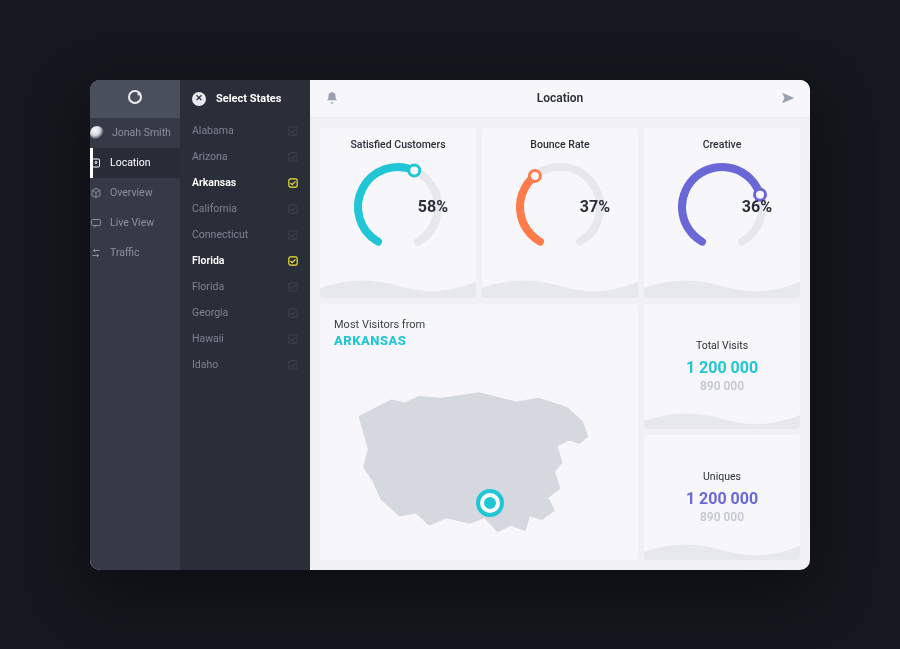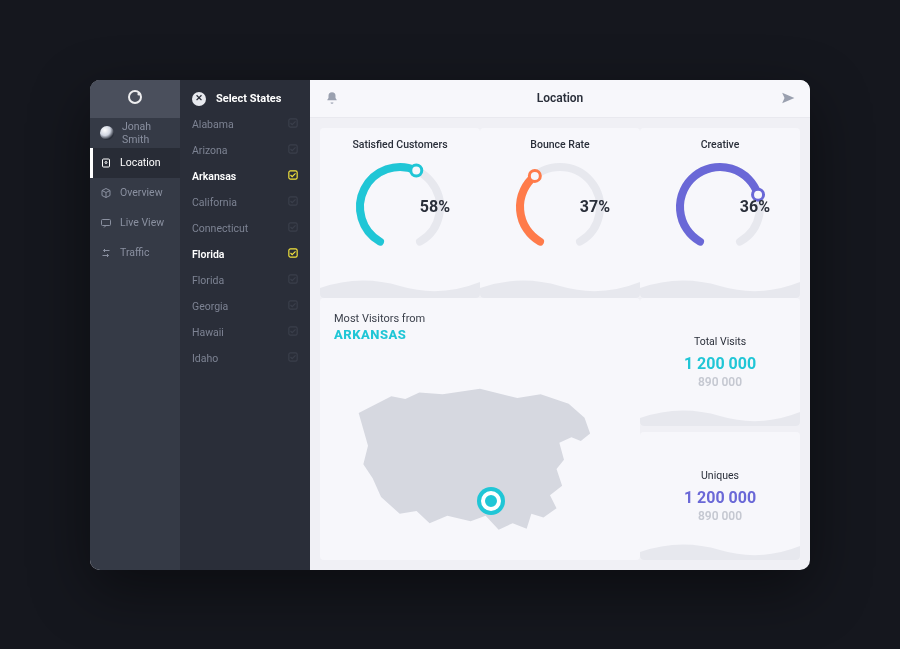--- a/index.html
+++ b/index.html
@@ -37,21 +37,21 @@
     display: flex;
     align-items: center;
     justify-content: center;
   }
   .brandbar svg { opacity: .9; }
   .nav-item, .user-item {
     display: flex;
     align-items: center;
     gap: 8px;
     height: 30px;
-    padding: 0 10px;
+    padding: 0 0;
     color: #8a90a0;
     font-size: 10.5px;
     cursor: pointer;
     position: relative;
   }
   .user-item { height: 30px; }
   .user-item .avatar {
     width: 14px; height: 14px; border-radius: 50%;
     background: radial-gradient(circle at 35% 30%, #fff, #cfd4e0 40%, #2a2f3a 70%);
     flex-shrink: 0;
@@ -83,21 +83,21 @@
     color: #fff;
     font-weight: 700;
     font-size: 11px;
   }
   .states .header .close {
     width:14px;height:14px;border-radius:50%;background:#e7e9ee;color:#2a2e39;
     display:flex;align-items:center;justify-content:center;font-size:9px;font-weight:700;line-height:1;
     cursor:pointer;
   }
   .state-row {
-    display:flex;align-items:flex-start;justify-content:space-between;
+    display:flex;align-items:center;justify-content:space-between;
     padding: 0 12px; height: 26px;
     color:#7d8393; font-size:10.5px; cursor:pointer;
   }
   .state-row.selected { color:#fff; font-weight:600; }
   .state-check { width:10px;height:10px;display:inline-block;opacity:.5; }
   .state-row.selected .state-check { opacity:1; }
 
   
   .main {
     flex: 1 1 auto;
@@ -113,20 +113,21 @@
     border-bottom: 1px solid #e9e9ef;
   }
   .topbar .title { font-size:12px; font-weight:600; flex:1; text-align:center; color:#2a2f3a; }
   .topbar .ic-btn { width:16px; height:16px; color:#9aa0af; cursor:pointer; display:flex;align-items:center;justify-content:center; }
 
   .content {
     flex:1; padding: 10px 10px 10px 10px;
     display:grid;
     grid-template-columns: 1fr 1fr 1fr;
     grid-template-rows: 170px 1fr;
+    gap: 6px;
   }
 
   .card, .wide-card, .stat-card {
     background:#f7f7fb; border-radius:4px; position:relative; overflow:hidden;
   }
   .card { display:flex; flex-direction:column; align-items:center; padding-top:10px; }
   .card-title { font-size:10.5px; color:#2a2f3a; font-weight:500; margin-bottom:6px; text-align:center; }
   .gauge-wrap { position:relative; width:100px; height:100px; display:flex; align-items:center; justify-content:flex-end; }
   .gauge-wrap .pct { position:absolute; font-size:16px; font-weight:700; color:#2a2f3a; }
   .gauge-wrap svg { width:100px; height:100px; }

